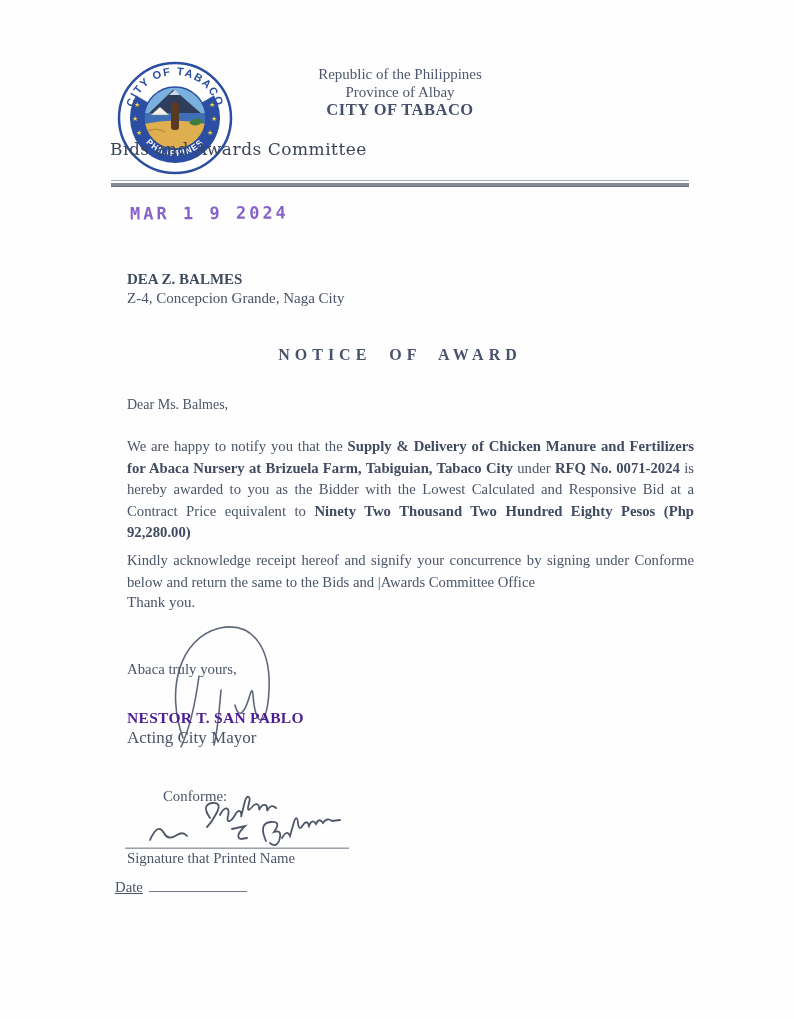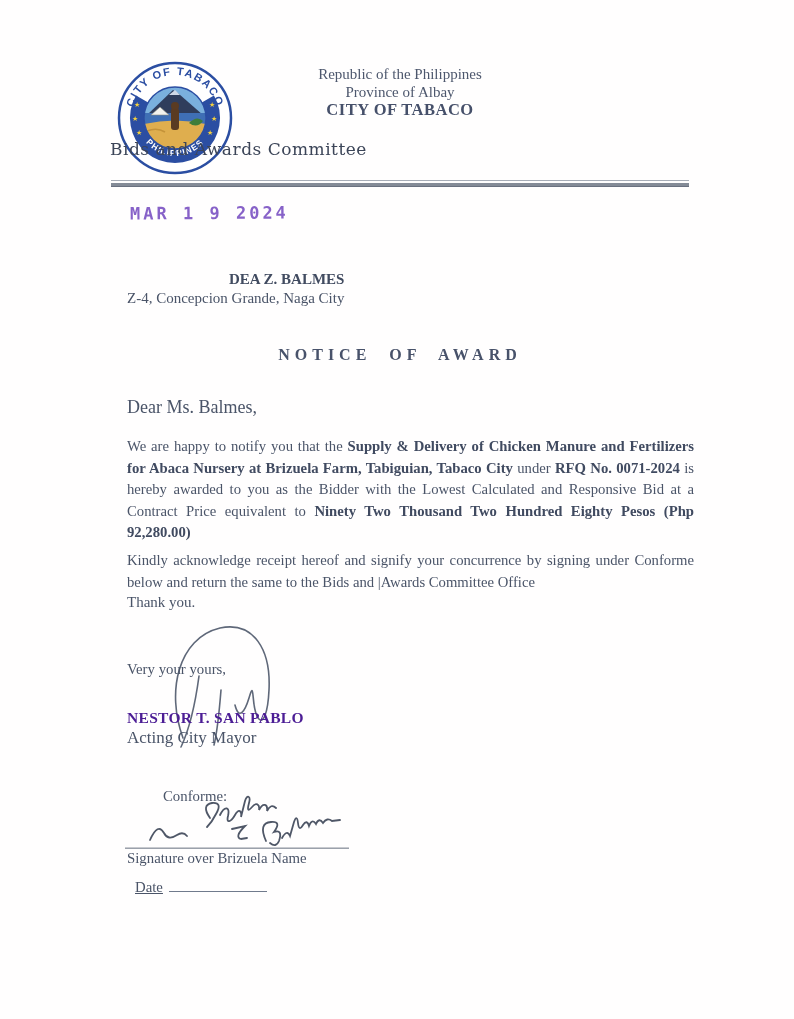--- a/index.html
+++ b/index.html
@@ -22,27 +22,27 @@
   .rule .thin  { height:1px; background:#a7adb7; }
   .rule .thick { margin-top:2px; height:3px; background:#848b97; border-bottom:1px solid #6a7180; }
 
   
   .stamp { left:130px; top:203px; font-family:"DejaVu Sans Mono", monospace;
     font-weight:bold; font-size:17px; letter-spacing:3px; color:#7d55c4;
     transform:rotate(-0.4deg); opacity:0.92; }
 
   
   .recipient { left:127px; top:270px; font-size:15px; line-height:18.5px; }
-  .recipient .name { font-weight:bold; color:#414b60;text-align:right; }
+  .recipient .name { font-weight:bold; color:#414b60; }
 
   .notice-title { left:110px; top:346px; width:580px; text-align:center;
     font-weight:bold; font-size:16px; letter-spacing:5px; word-spacing:9px;
     color:#48526a; }
 
-  .salutation { left:127px; top:397px; font-size:18px; }
+  .salutation { left:127px; top:397px; font-size:14px; }
 
   .para { left:127px; top:436px; width:567px; font-size:14.7px;
     line-height:21.6px; text-align:justify; }
   .para b { color:#404a60; }
   .para2 { top:550px; }
   .thanks { left:127px; top:594px; font-size:15px; }
 
   .valediction { left:127px; top:661px; font-size:14.8px; }
   .sig-mayor { left:158px; top:620px; }
   .sig-mayor path { stroke:#434d62; stroke-width:1.6; fill:none;
@@ -51,21 +51,21 @@
     letter-spacing:0.3px; color:#4c1d95; }
   .signatory-title { left:127px; top:728px; font-size:17px; }
 
   .conforme-label { left:127px; top:788px; font-size:14.8px;margin-left:36px; }
   .sig-conforme { left:136px; top:794px; }
   .sig-conforme path { stroke:#3c4557; stroke-width:1.8; fill:none;
     stroke-linecap:round; opacity:0.9; }
   .sig-line { left:125px; top:831px; width:224px; height:16px;
     border-bottom:1.5px solid #59627355; box-shadow:0 1px 0 #59627399; }
   .sig-caption { left:127px; top:850px; font-size:14.8px; }
-  .date-row { left:135px; top:877px; font-size:14.8px;text-decoration:underline; }
+  .date-row { left:115px; top:877px; font-size:14.8px;text-decoration:underline; }
   .date-row .blank { display:inline-block; width:98px; margin-left:6px;
     border-bottom:1.3px solid #707a8c; height:14px; }
 </style>
 </head>
 <body>
 
 <div class="page">
 
   <svg class="abs" style="left:117px; top:61px;" width="116" height="114" viewBox="0 0 116 114">
     <defs>
@@ -130,21 +130,21 @@
   <div class="abs salutation">Dear Ms. Balmes,</div>
 
   <div class="abs para">
     <span>We are happy to notify you that the </span><b>Supply &amp; Delivery of Chicken Manure and Fertilizers for Abaca Nursery at Brizuela Farm, Tabiguian, Tabaco City</b><span> under </span><b>RFQ No. 0071-2024</b><span> is hereby awarded to you as the Bidder with the Lowest Calculated and Responsive Bid at a Contract Price equivalent to </span><b>Ninety Two Thousand Two Hundred Eighty Pesos (Php 92,280.00)</b>
   </div>
 
   <div class="abs para para2">Kindly acknowledge receipt hereof and signify your concurrence by signing under Conforme below and return the same to the Bids and |Awards Committee Office</div>
 
   <div class="abs thanks">Thank you.</div>
 
-  <div class="abs valediction">Very your yours,</div>
+  <div class="abs valediction">Abaca truly yours,</div>
 
   <svg class="abs sig-mayor" width="152" height="130" viewBox="0 0 152 130">
     <path d="M 25,118 C 8,72 20,18 62,8 C 96,1 113,30 111,70 C 110,92 105,108 99,96 C 93,84 97,58 91,78 C 87,91 81,101 77,85"></path>
     <path d="M 41,56 C 37,86 31,110 23,127"></path>
     <path d="M 63,70 C 61,95 59,113 56,125"></path>
   </svg>
 
   <div class="abs signatory-name">NESTOR T. SAN PABLO</div>
   <div class="abs signatory-title">Acting City Mayor</div>
 
@@ -153,19 +153,19 @@
   <svg class="abs sig-conforme" width="238" height="54" viewBox="0 0 238 54">
     <path d="M 74,24 q -9,-13 2,-15 q 11,-1 4,11 q -4,8 -9,13"></path>
     <path d="M 84,21 c 5,-10 10,-8 8,1 c -2,8 3,6 7,-1 c 4,-7 7,-4 6,2 l 4,-16 c 2,-7 6,-5 4,2 q -3,11 3,4 c 4,-5 8,-3 7,3 c 4,-8 9,-6 8,1 q 4,-8 9,-3"></path>
     <path d="M 14,46 Q 22,28 28,39 Q 32,47 41,41 q 6,-4 10,1"></path>
     <path d="M 96,35 l 13,-3 q -11,11 -4,13 l 6,-1"></path>
     <path d="M 130,47 q -8,-18 5,-19 q 11,-1 3,10 q 9,-3 5,9 q -3,7 -9,2"></path>
     <path d="M 146,44 q 5,-9 8,-2 l 4,-14 q 3,-8 4,1 q 1,9 5,2 q 4,-6 6,1 q 3,-8 7,-2 q 3,-7 7,-1 q 4,-6 9,-2 l 8,-1"></path>
   </svg>
 
   <div class="abs sig-line"></div>
-  <div class="abs sig-caption">Signature over Brizuela Name</div>
+  <div class="abs sig-caption">Signature that Printed Name</div>
 
   <div class="abs date-row">
     <span>Date</span><span class="blank"></span>
   </div>
 
 </div>
 
 </body></html>

